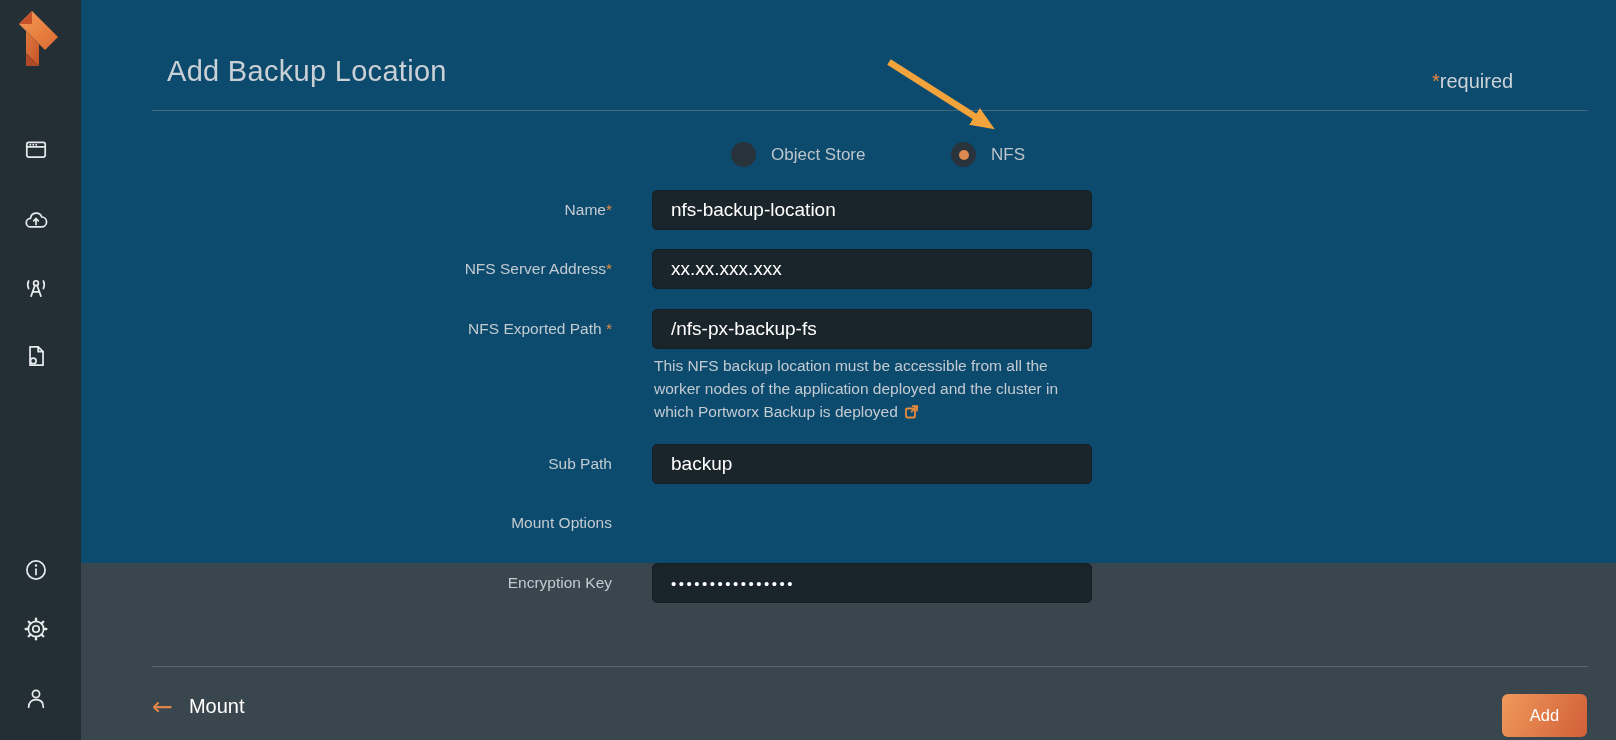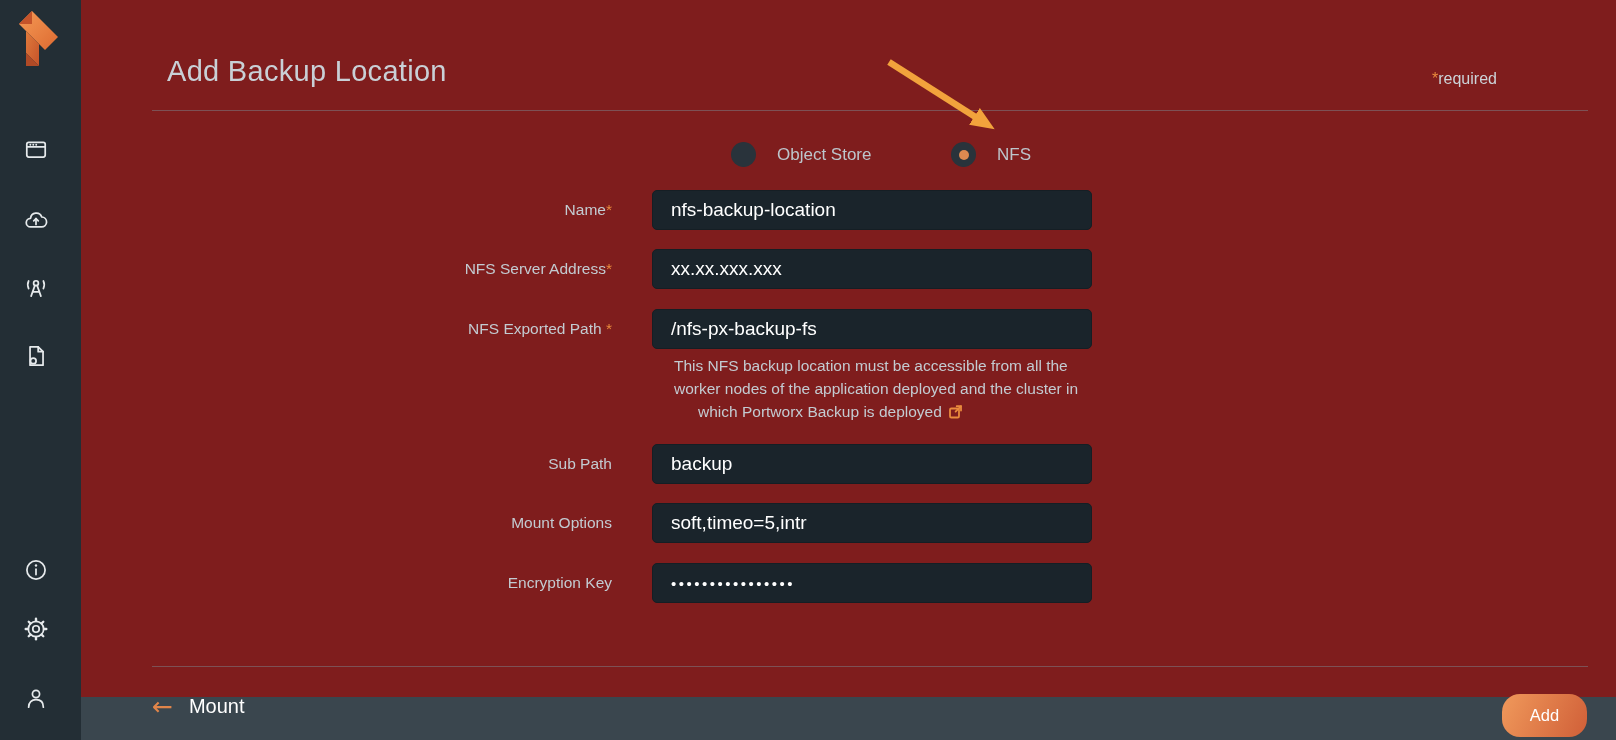--- a/index.html
+++ b/index.html
@@ -12,61 +12,61 @@
 
   
   .sidebar { flex:0 0 81px; width:81px; height:740px; background:#232e35; position:relative; }
   .logo { position:absolute; left:16px; top:10px; width:44px; height:62px; }
   .icon-btn { position:absolute; left:23px; width:26px; height:26px; cursor:pointer; }
   .icon { width:26px; height:26px; stroke:#e6eaec; fill:none; stroke-width:1.6;
           stroke-linecap:round; stroke-linejoin:round; display:block; }
   .icon .fill { fill:#e6eaec; stroke:none; }
 
   
-  .main { position:relative; flex:1; height:697px; background:#7f1d1d;text-decoration:underline; }
+  .main { position:relative; flex:1; height:563px; background:#0c4a6e;text-decoration:underline; }
 
   .page-title { position:absolute; left:86px; top:55px; font-size:29px; font-weight:400;
                 color:#c9d0d6; letter-spacing:.3px; }
-  .required-note { position:absolute; left:1351px; top:70px; font-size:16px; color:#ccd3d8; }
+  .required-note { position:absolute; left:1351px; top:70px; font-size:20px; color:#ccd3d8; }
   .req { color:#e98b3d; }
 
   .divider { position:absolute; left:71px; width:1436px; height:1px; background:#7c868d; opacity:.5; }
 
   
-  .radio-option { position:absolute; top:142px; display:flex; align-items:center; gap:21px; cursor:pointer; }
+  .radio-option { position:absolute; top:142px; display:flex; align-items:center; gap:15px; cursor:pointer; }
   .radio-circle { width:25px; height:25px; border-radius:50%; background:#29333b; position:relative; flex:0 0 25px; }
   .radio-circle.selected::after { content:""; position:absolute; left:7.5px; top:7.5px;
       width:10px; height:10px; border-radius:50%; background:#dc8950; }
   .radio-label { font-size:17px; color:#bdc5cb; }
 
   .annotation-arrow { position:absolute; left:800px; top:54px; width:125px; height:90px; pointer-events:none; }
 
   
   .f-label { position:absolute; left:0; width:531px; height:40px; line-height:40px;
              text-align:right; font-size:15.5px; color:#c3cbd1;padding-left:8px; }
   .f-input { position:absolute; left:571px; width:440px; height:40px; padding:10px 18px;
              background:#1a242b; border:1px solid #151e24; border-radius:5px;
              color:#ffffff; font-size:19px; font-family:"Liberation Sans", sans-serif; outline:none; }
   .f-input.masked { font-size:15px; letter-spacing:2.5px; }
 
   .help { position:absolute; left:573px; top:354px; width:452px; font-size:15.5px;
           line-height:23px; color:#c3cbd1; }
-  .help .line { display:block;margin-left:20px; }
-  .help .line-last { display:inline;margin-left:44px; }
+  .help .line { display:block; }
+  .help .line-last { display:inline; }
   .ext-link { display:inline-block; vertical-align:-2px; margin-left:6px; cursor:pointer; }
   .ext-link svg { width:15px; height:15px; stroke:#e98b3d; fill:none; stroke-width:1.8;
                   stroke-linecap:round; stroke-linejoin:round; display:block; }
 
   
   .back-link { position:absolute; left:71px; top:694px; display:flex; align-items:center;
                gap:16px; cursor:pointer; }
   .back-arrow { color:#e0854a; font-size:25px; line-height:1; font-family:"DejaVu Sans", sans-serif; }
   .back-text { color:#ffffff; font-size:20px; }
   .add-button { position:absolute; left:1421px; top:694px; width:85px; height:43px; border:none;
-                border-radius:18px; background:linear-gradient(115deg,#f0995b,#d05f38);
+                border-radius:6px; background:linear-gradient(115deg,#f0995b,#d05f38);
                 color:#fff; font-size:16.5px; font-family:"Liberation Sans", sans-serif; cursor:pointer; }
 </style>
 </head>
 <body>
 
 <div class="sidebar">
   <svg class="logo" viewBox="0 0 40 62">
     <defs>
       <linearGradient id="lg1" x1="0" y1="0" x2="1" y2="1">
         <stop offset="0" stop-color="#f59a55"></stop>
@@ -195,21 +195,20 @@
         <rect x="2" y="4.5" width="9" height="9" rx="1.3"></rect>
         <polyline points="8.7,2.2 13,2.2 13,6.5"></polyline>
         <line x1="13" y1="2.2" x2="7.6" y2="7.6"></line>
       </svg></span>
   </div>
 
   <label class="f-label" style="top:444px"><span>Sub Path</span><span class="req"></span></label>
   <input class="f-input" style="top: 444px;" value="backup">
 
   <label class="f-label" style="top:503px"><span>Mount Options</span><span class="req"></span></label>
-  <input class="f-input" style="top: 503px;" value="soft,timeo=5,intr">
 
   <label class="f-label" style="top:563px"><span>Encryption Key</span><span class="req"></span></label>
   <input class="f-input masked" style="top: 563px;" value="••••••••••••••••">
 
   <div class="divider" style="top:666px"></div>
 
   <div class="back-link">
     <span class="back-arrow">←</span>
     <span class="back-text">Mount</span>
   </div>

